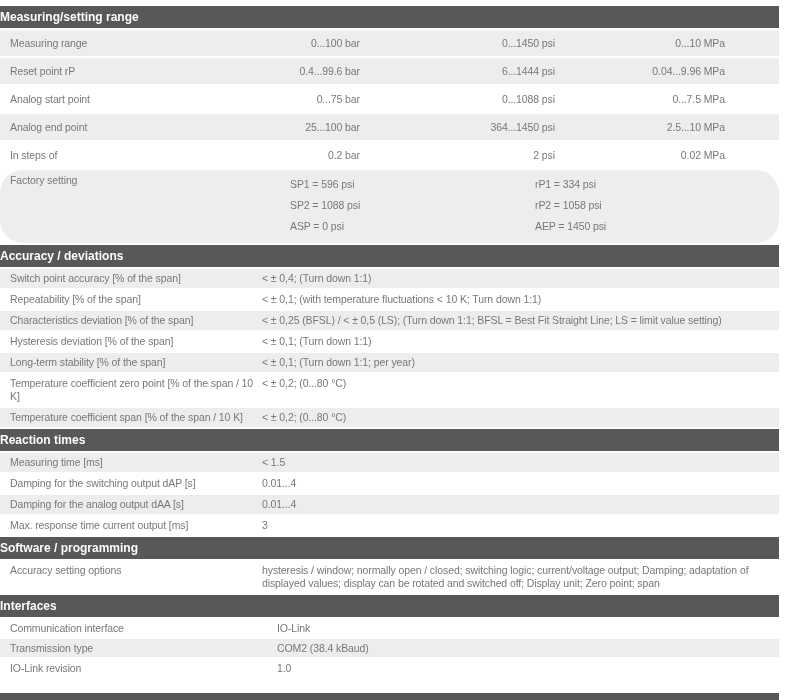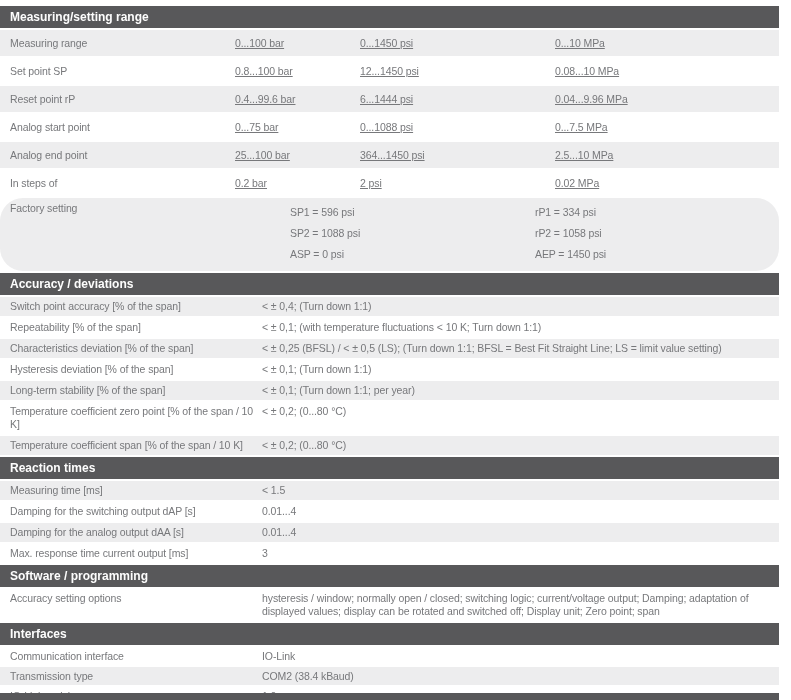--- a/index.html
+++ b/index.html
@@ -9,59 +9,53 @@
     --text:#77787b;
     --page-bg:#ffffff;
   }
   html,body{margin:0;padding:0;background:var(--page-bg);}
   body{width:791px;height:700px;overflow:hidden;font-family:"Liberation Sans",sans-serif;}
   .page{position:relative;width:791px;height:700px;background:var(--page-bg);box-sizing:border-box;padding-top:6px;}
   .spec-table{width:779px;}
   .section-header{
     background:var(--header-bg);color:var(--header-fg);
     font-size:12px;font-weight:bold;line-height:14px;
-    height:22px;box-sizing:border-box;padding:4px 10px;
+    height:22px;box-sizing:border-box;padding:4px 0;
     margin-bottom:2px;
   }
   .row{
     color:var(--text);font-size:10.5px;letter-spacing:-0.1px;line-height:13px;
     display:grid;margin-bottom:2px;background:transparent;
   }
   .row.shaded{background:var(--shade-bg);}
   .label{padding-left:10px;padding-right:6px;}
   
   .row.cols3{grid-template-columns:235px 125px 195px 170px;height:26px;align-items:center;}
-  .row.cols3 .val{text-align:left;text-decoration:underline;}
+  .row.cols3 .val{text-align:right;}
   
   .row.pairs{grid-template-columns:290px 245px auto;padding:4px 0 6px 0;border-radius:23px;}
   .row.pairs .pline{line-height:21px;}
   
   .row.plain{grid-template-columns:262px 1fr;padding:3px 0;}
   .row.plain .value{padding-right:6px;}
-  .sec-4 .row.plain{padding:2.5px 0;}
+  .sec-4 .row.plain{padding:2.5px 0;gap:15px;}
   .bottom-bar{position:absolute;left:0;bottom:0;width:779px;height:7px;background:var(--header-bg);}
 </style>
 </head>
 <body>
 
 <div class="page">
   <div class="spec-table" id="table-root">
       <div class="section sec-0">
         <div class="section-header">Measuring/setting range</div>
         <div class="row cols3 shaded">
           <span class="label">Measuring range</span>
           <span class="val">0...100 bar</span>
           <span class="val">0...1450 psi</span>
           <span class="val">0...10 MPa</span>
-        </div>
-        <div class="row cols3">
-          <span class="label">Set point SP</span>
-          <span class="val">0.8...100 bar</span>
-          <span class="val">12...1450 psi</span>
-          <span class="val">0.08...10 MPa</span>
         </div>
         <div class="row cols3 shaded">
           <span class="label">Reset point rP</span>
           <span class="val">0.4...99.6 bar</span>
           <span class="val">6...1444 psi</span>
           <span class="val">0.04...9.96 MPa</span>
         </div>
         <div class="row cols3">
           <span class="label">Analog start point</span>
           <span class="val">0...75 bar</span>

